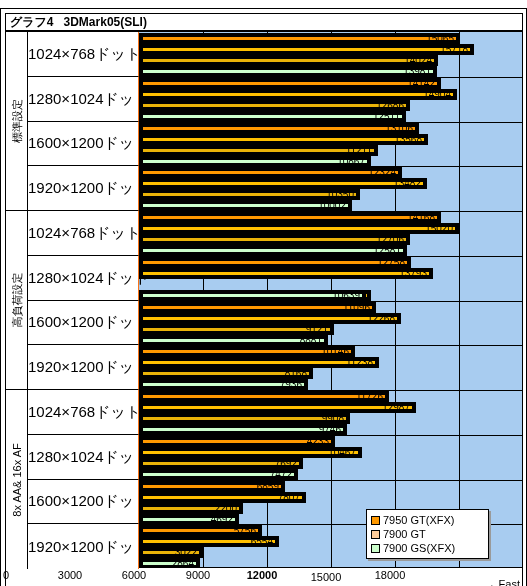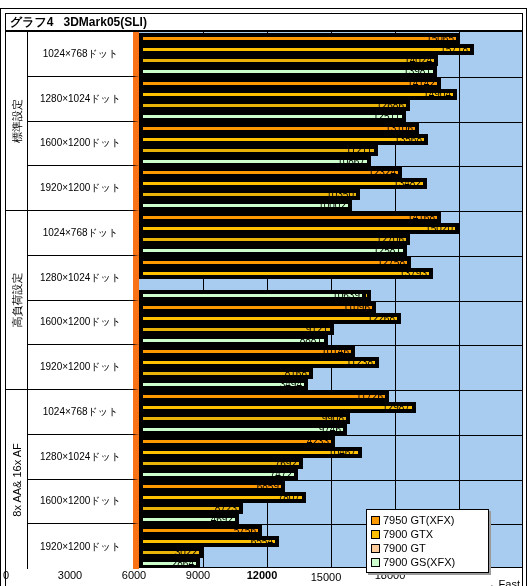--- a/index.html
+++ b/index.html
@@ -49,26 +49,26 @@
     position: absolute;
     left: 50%; top: 50%;
     transform: translate(-50%,-50%) rotate(-90deg);
     white-space: nowrap;
     font-size: 11px;
     color:#000;
   }
   .res-col {
     position: absolute;
     left: 22px; width: 111px;
-    border-right: 6px solid #f97316;
+    border-right: 1px solid #f97316;
     border-bottom: 1px solid #000;
     background: #fff;
-    font-size: 10px;
+    font-size: 15px;
     color: #000;
-    text-align: center;
+    text-align: left;
   }
   .res-col span {
     position:absolute; left:0; right:0; top:50%;
     transform: translateY(-50%);
     white-space: nowrap;
   }
   .res-col.last { border-bottom: none; }
   .sect-col.last { border-bottom: none; }
   
   #plot {
@@ -261,21 +261,21 @@
         <div class="bar c0" style="top: 314px; width: 216px;">
           <span class="val">10146</span>
         </div>
         <div class="bar c1" style="top: 325px; width: 240px;">
           <span class="val">11238</span>
         </div>
         <div class="bar c2" style="top: 336px; width: 174px;">
           <span class="val">8168</span>
         </div>
         <div class="bar c3" style="top: 347px; width: 169px;">
-          <span class="val">3494</span>
+          <span class="val">7936</span>
         </div>
         <div class="rowsep" style="top: 358px;"></div>
         <div class="bar c0" style="top: 359px; width: 250px;">
           <span class="val">11726</span>
         </div>
         <div class="bar c1" style="top: 370px; width: 277px;">
           <span class="val">12987</span>
         </div>
         <div class="bar c2" style="top: 381px; width: 211px;">
           <span class="val">9908</span>
@@ -297,21 +297,21 @@
           <span class="val">7472</span>
         </div>
         <div class="rowsep" style="top: 448px;"></div>
         <div class="bar c0" style="top: 449px; width: 146px;">
           <span class="val">6859</span>
         </div>
         <div class="bar c1" style="top: 460px; width: 167px;">
           <span class="val">7807</span>
         </div>
         <div class="bar c2" style="top: 471px; width: 104px;">
-          <span class="val">8723</span>
+          <span class="val">2200</span>
         </div>
         <div class="bar c3" style="top: 482px; width: 100px;">
           <span class="val">4692</span>
         </div>
         <div class="rowsep" style="top: 492px;"></div>
         <div class="bar c0" style="top: 493px; width: 123px;">
           <span class="val">5756</span>
         </div>
         <div class="bar c1" style="top: 504px; width: 140px;">
           <span class="val">6554</span>
@@ -334,24 +334,20 @@
         <div class="tick" style="left: 384px; top: 1px;">18000</div>
         <div id="fastlabel" style="position: absolute; right: 2px; top: 10px; font-size: 11px;">→ Fast</div>
       </div>
 
     <div id="legend">
         <div class="legrow">
           <span class="swatch" style="background: rgb(255, 153, 0);"></span>
           <span>7950 GT(XFX)</span>
         </div>
         <div class="legrow">
-          <span class="swatch" style="background: rgb(255, 192, 0);"></span>
-          <span>7900 GTX</span>
-        </div>
-        <div class="legrow">
           <span class="swatch" style="background: rgb(255, 204, 153);"></span>
           <span>7900 GT</span>
         </div>
         <div class="legrow">
           <span class="swatch" style="background: rgb(204, 255, 204);"></span>
           <span>7900 GS(XFX)</span>
         </div>
       </div>
 
   <div class="sect-col" style="top: 0px; height: 179px;">

